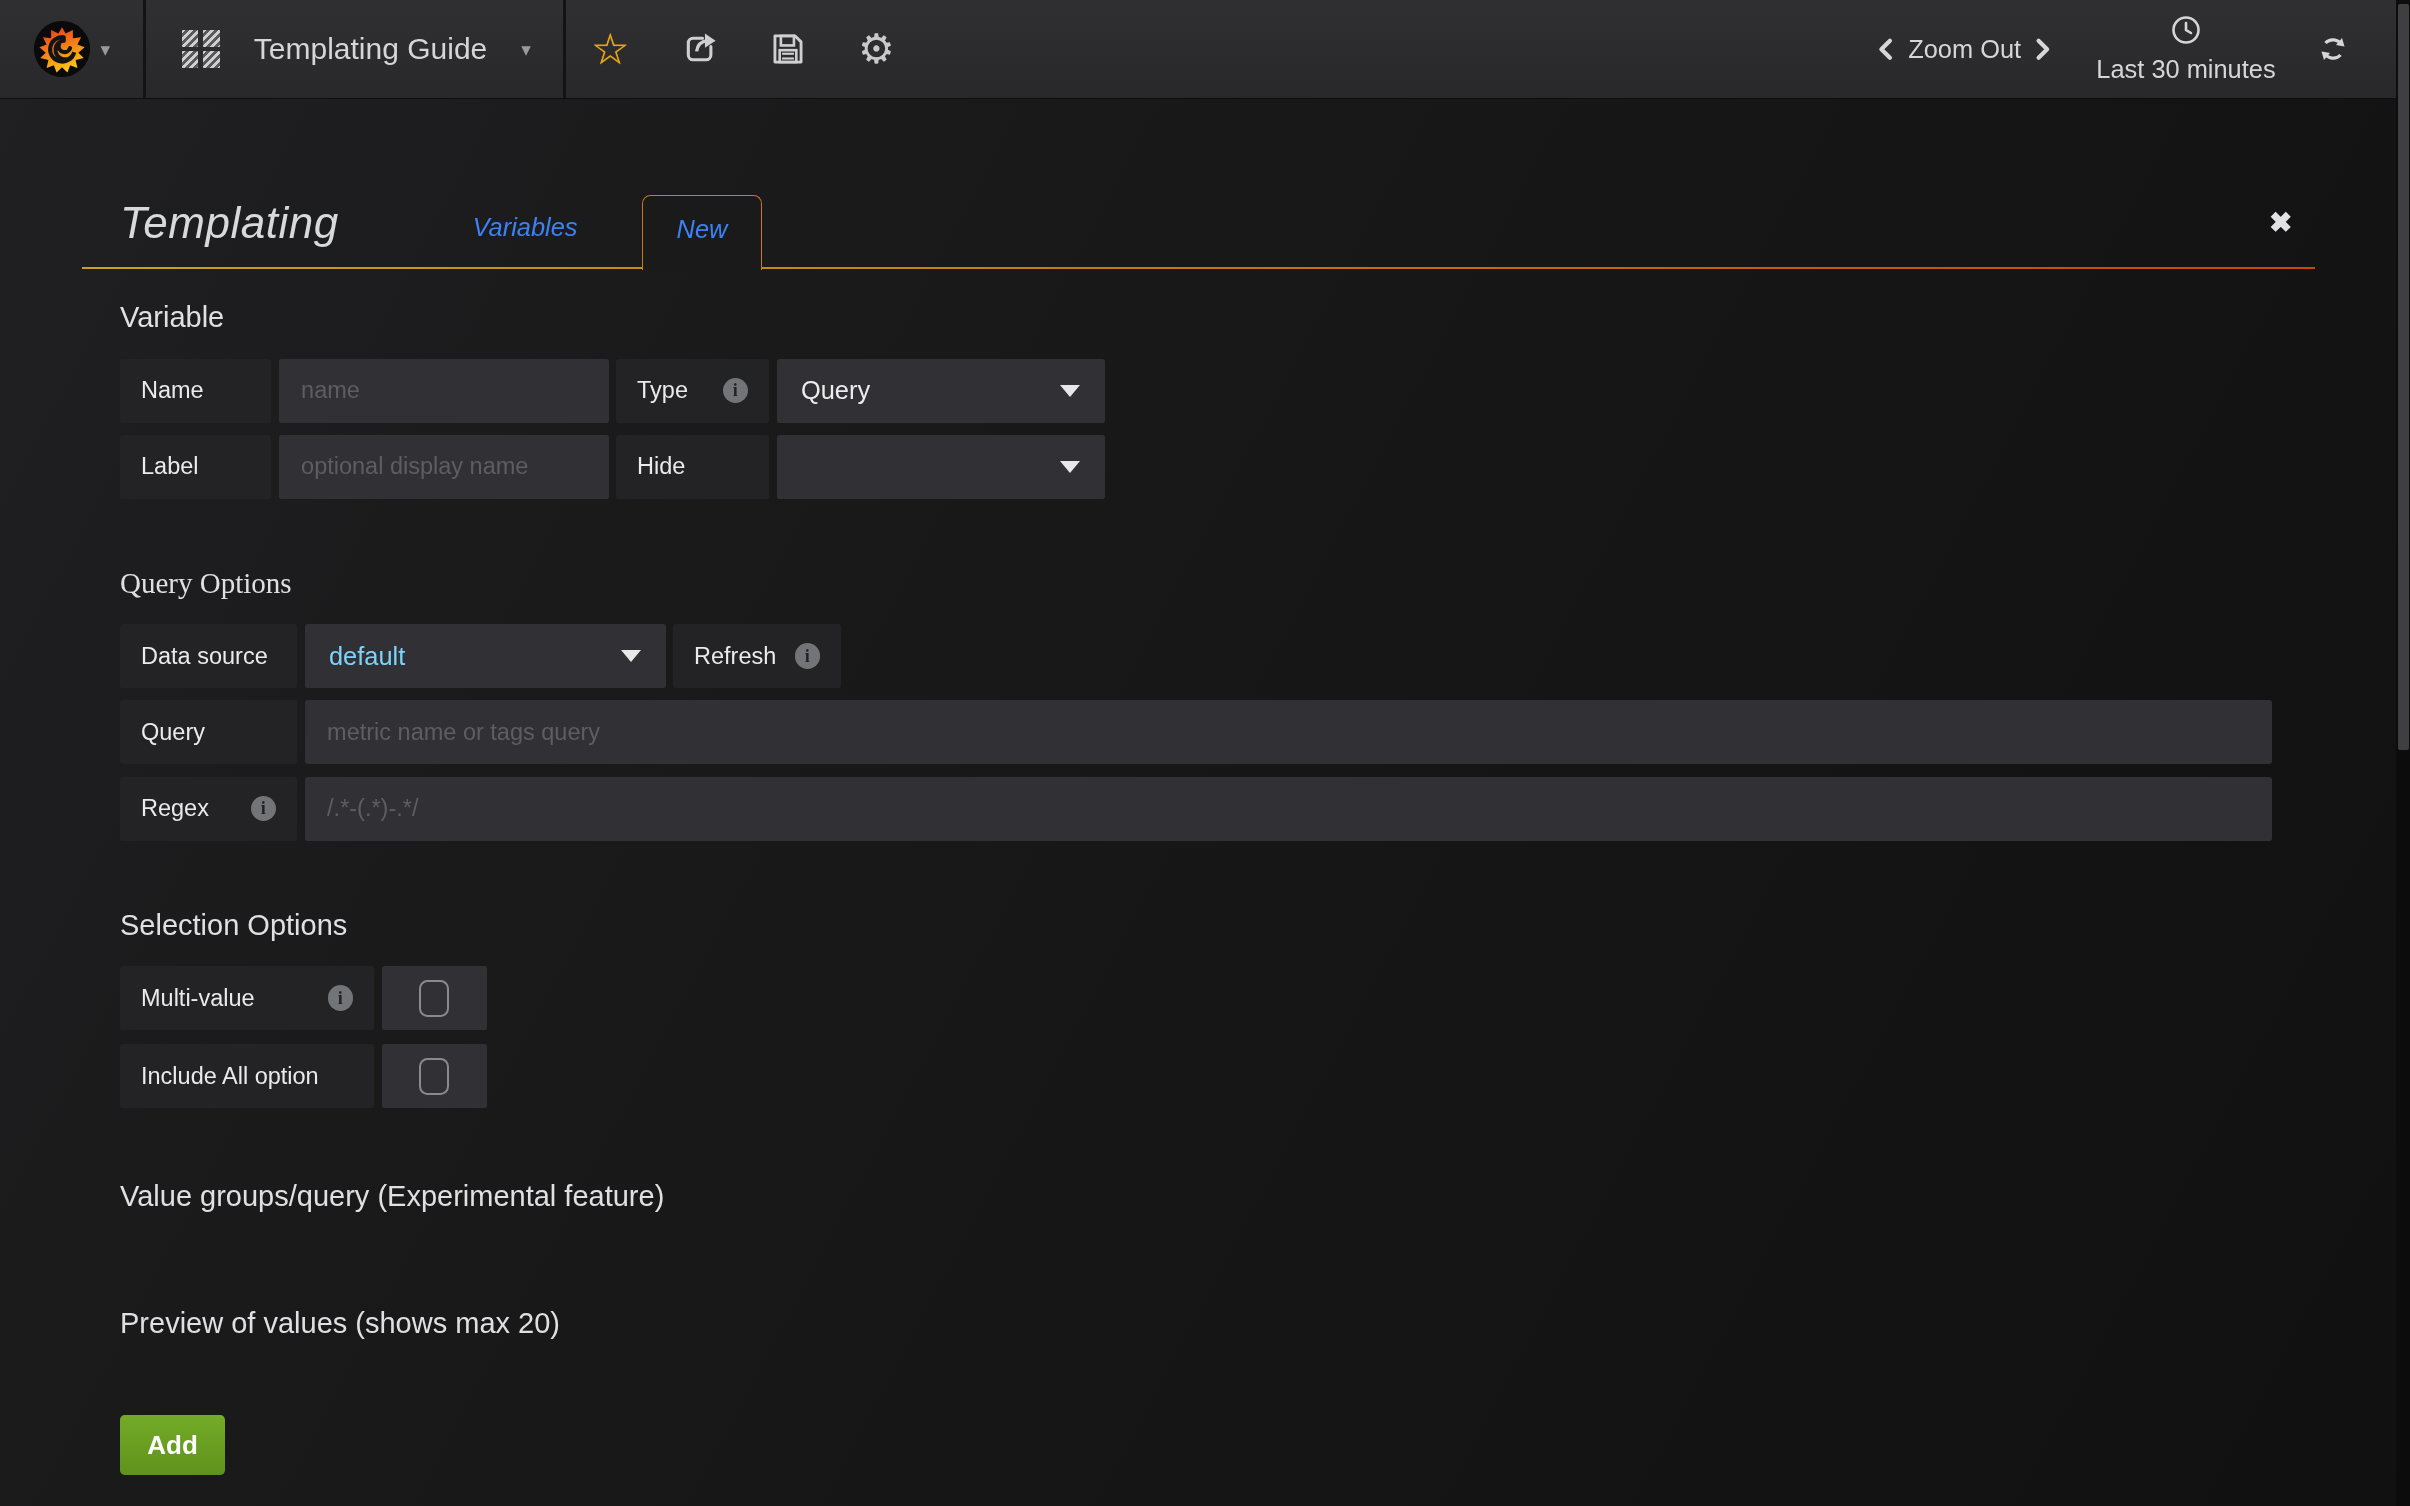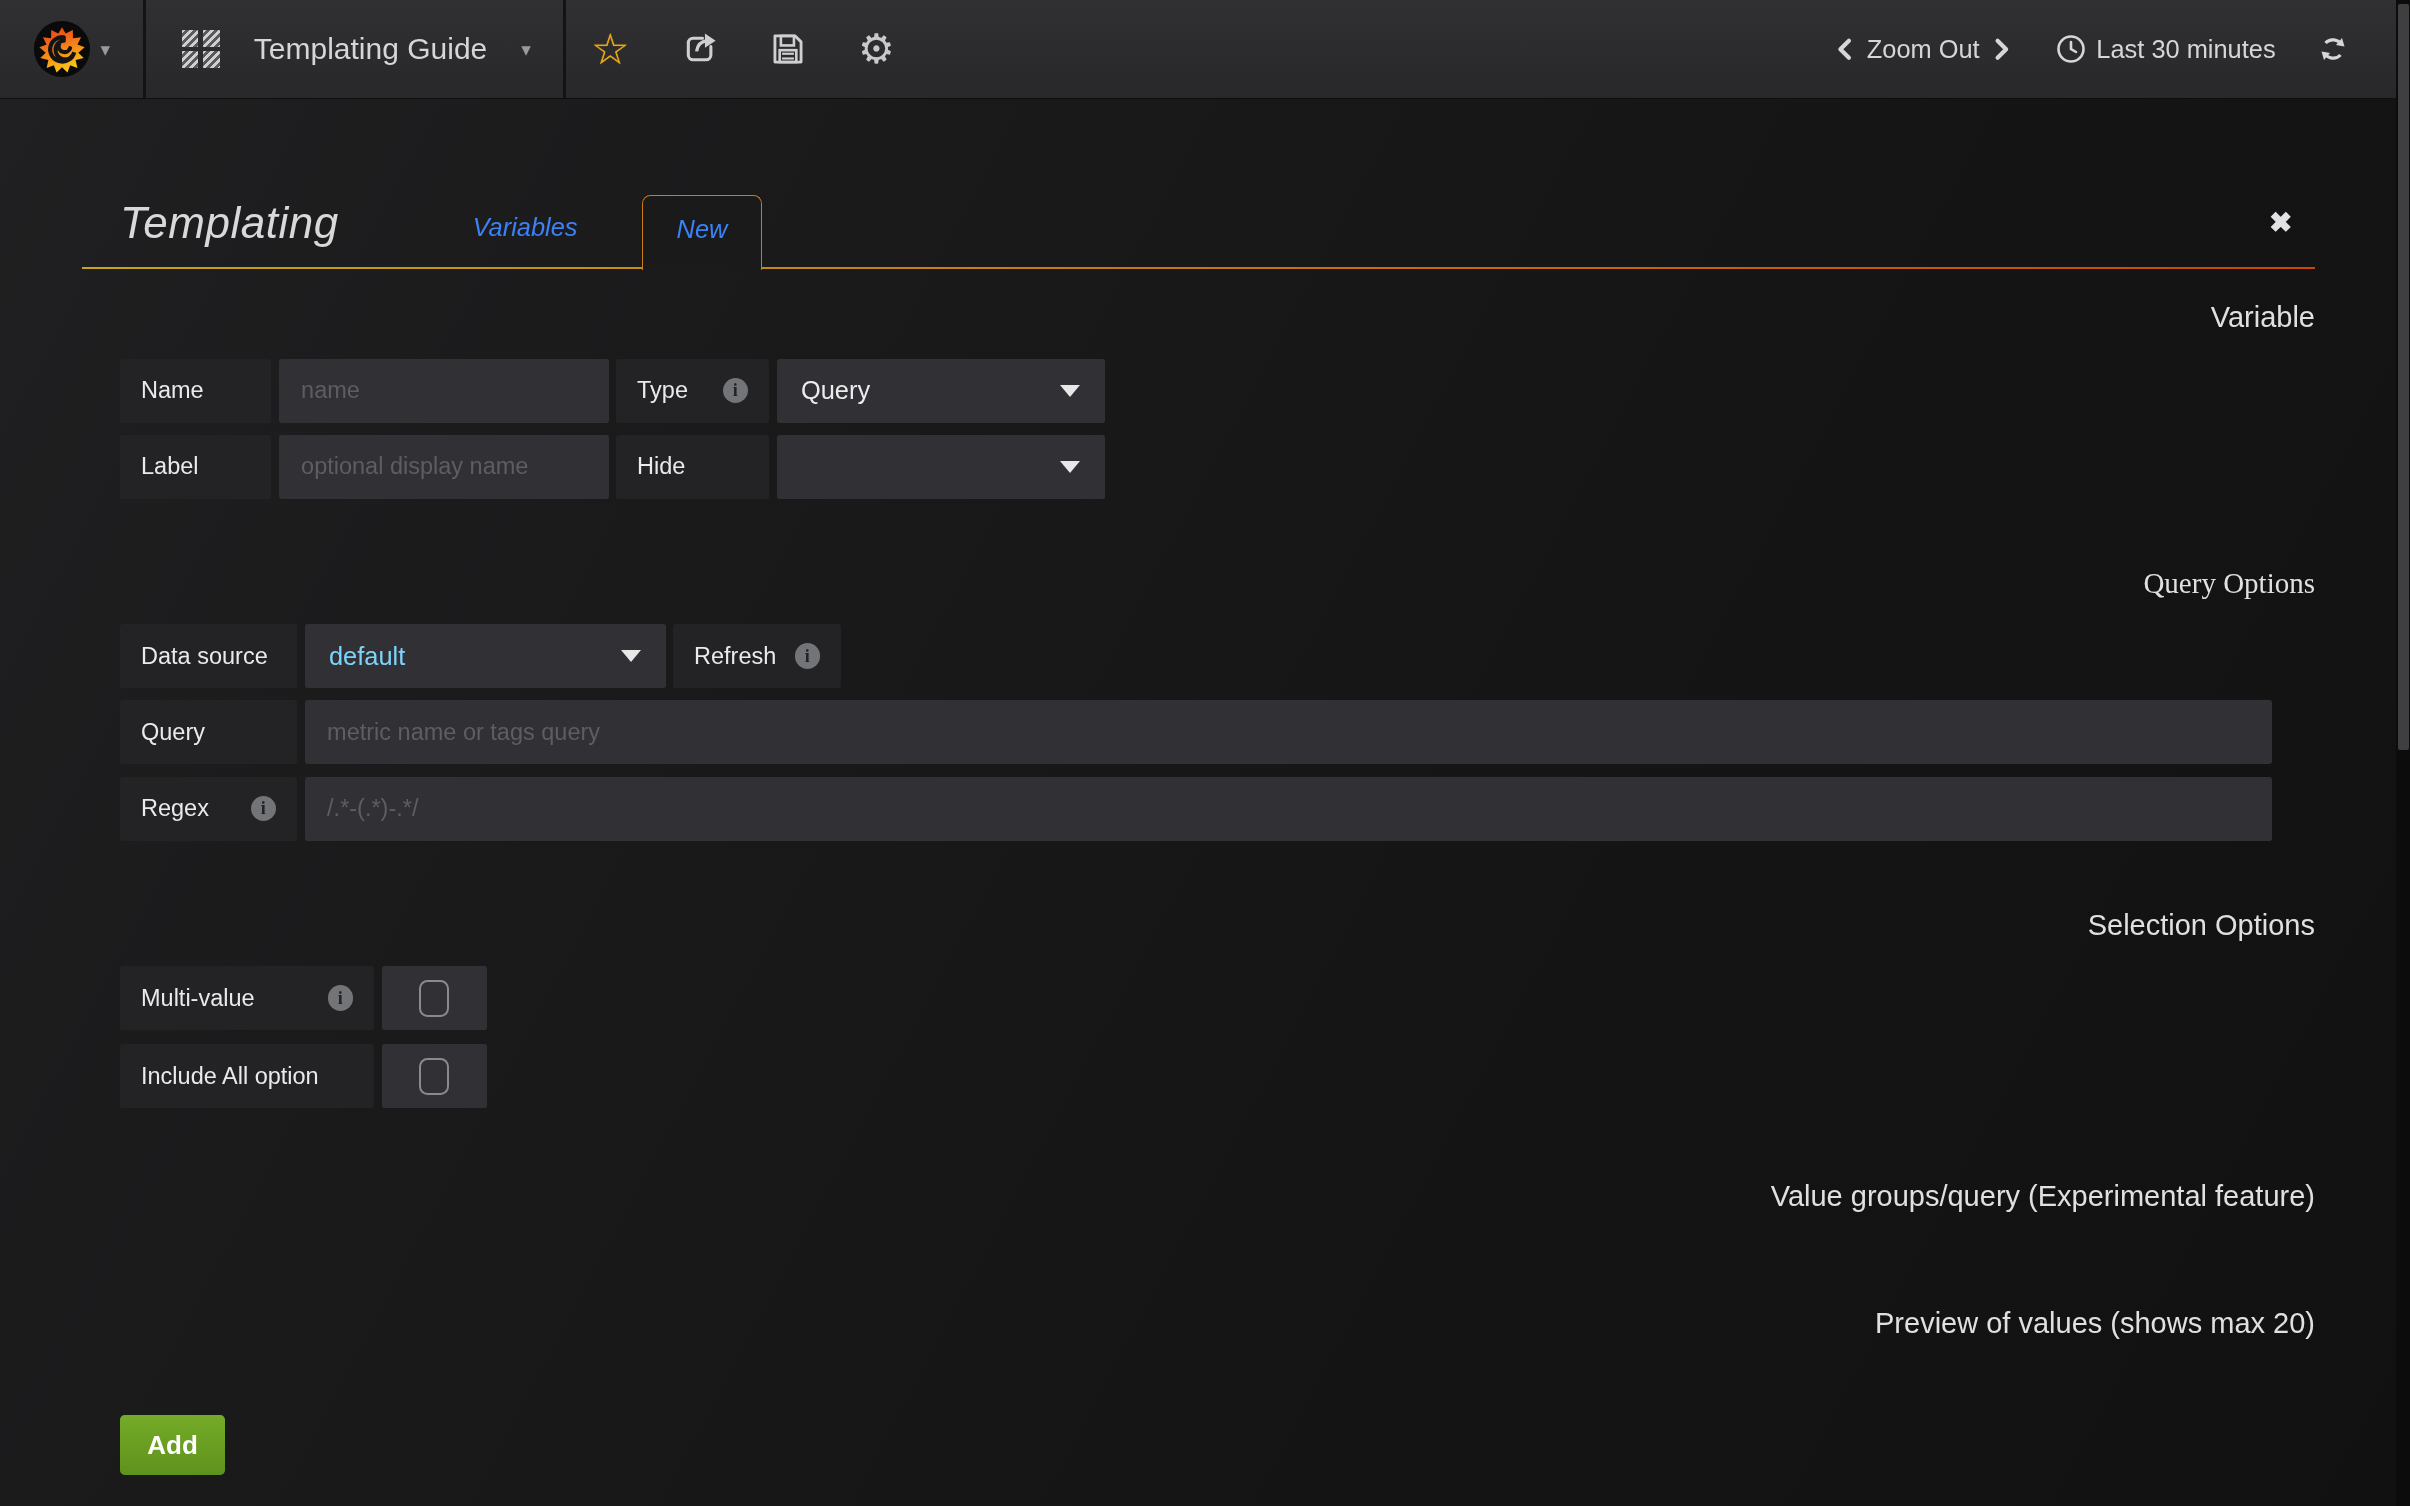--- a/index.html
+++ b/index.html
@@ -24,39 +24,39 @@
   .dash-grid span{background:repeating-linear-gradient(135deg,#cfcfd1 0 2.8px,#59595b 2.8px 5.6px);border-radius:0.9px;}
   .dash-title{font-size:30px;color:#d6d6d8;}
   .nav-iconbtn{display:flex;align-items:center;justify-content:center;padding:0 25.4px;cursor:pointer;}
   .star-glyph{font-size:43px;color:#e7a716;text-shadow:0 0 0.9px #e7a716;line-height:1;}
   .gear-glyph{font-size:41px;color:#c9c9cb;line-height:1;}
   .nav-spacer{flex:1;}
   .nav-right{display:flex;align-items:center;gap:9.4px;padding-right:62px;color:#d6d6d8;}
   .nav-right .txt{font-size:25.4px;}
   .chev{width:24.5px;height:24.5px;display:block;}
   .clock-ico,.refresh-ico{width:32px;height:32px;display:block;}
-  .gap-l{margin-left:32px;}
+  .gap-l{margin-left:32px;flex-direction:column;}
   
   .scroll-track{position:absolute;top:0;right:0;width:15px;height:1507px;background:#0c0c0d;}
   .scroll-thumb{position:absolute;top:3.8px;left:1.9px;width:11.3px;height:746px;background:#3f3f42;border-radius:1.9px;}
   
   .content{position:absolute;left:82px;right:96px;top:98px;}
   .head-row{display:flex;align-items:flex-end;height:169px;
     border-bottom:2.8px solid;border-image:linear-gradient(90deg,#c7a31b,#c84708) 1;}
   .page-title{margin:0 0 19px 38px;font-size:44px;font-style:italic;font-weight:400;color:#d8d9da;letter-spacing:0.5px;}
   .tabs{display:flex;align-items:flex-end;margin-left:102px;}
   .tab{font-size:25.4px;color:#3b82f6;cursor:pointer;font-style:italic;}
   .tab-plain{padding:0 32px 25.4px;}
   .tab-active{
     border:1.9px solid #cf7a18;border-bottom:none;border-radius:8.5px 8.5px 0 0;
     background:#1a1a1b;margin-bottom:-2.8px;margin-left:32px;
     padding:19px 34px 25.4px;position:relative;
   }
   .close-x{margin-left:auto;margin-right:22.6px;margin-bottom:30px;font-size:28px;font-weight:bold;color:#e2e2e4;cursor:pointer;line-height:1;}
-  .sec-h{margin:0 0 0 38px;font-size:29px;font-weight:500;color:#e0e0e2;text-align:right;}
+  .sec-h{margin:0 0 0 38px;font-size:29px;font-weight:500;color:#e0e0e2;}
   .mt-var{margin-top:32px;}
   .mt-qo{margin-top:68px;font-family:Liberation Serif, serif;}
   .mt-sel{margin-top:68px;}
   .mt-vg{margin-top:72px;}
   .mt-pv{margin-top:94px;}
   .frow{display:flex;gap:7.5px;margin:12.2px 0 0 38px;height:64px;}
   .frow.first{margin-top:24.5px;}
   .stretch{margin-right:43px;}
   .lbl{background:#232326;border-radius:2.8px;display:flex;align-items:center;padding:0 21px;font-size:23.5px;color:#eaeaec;box-sizing:border-box;}
   .spread{justify-content:space-between;}

